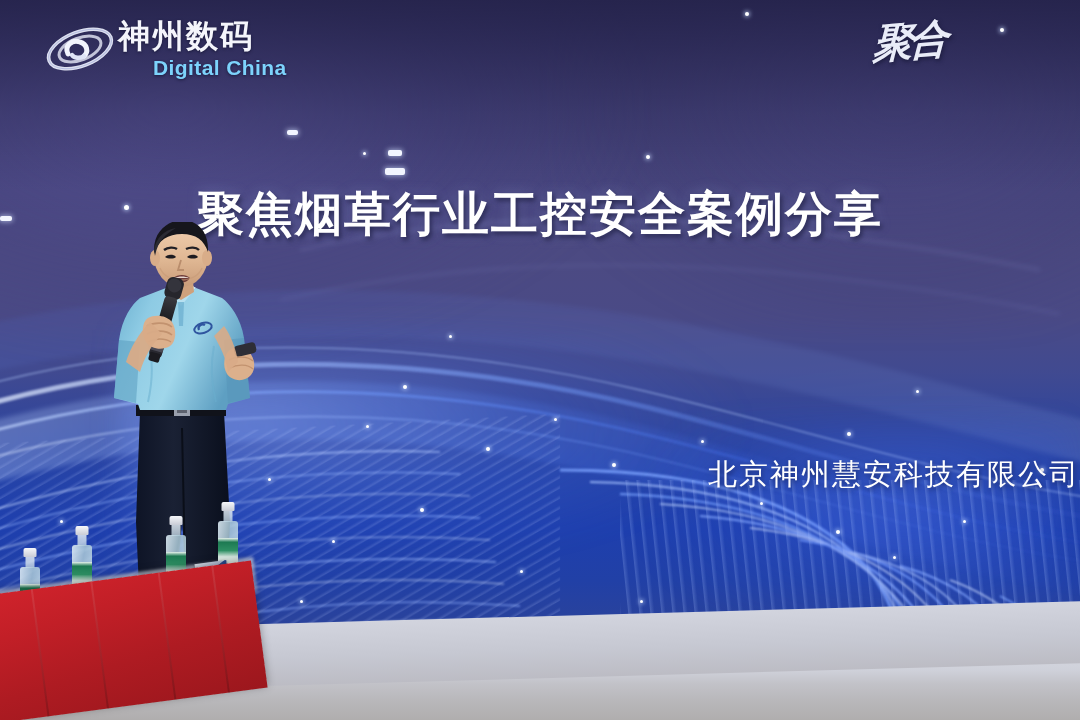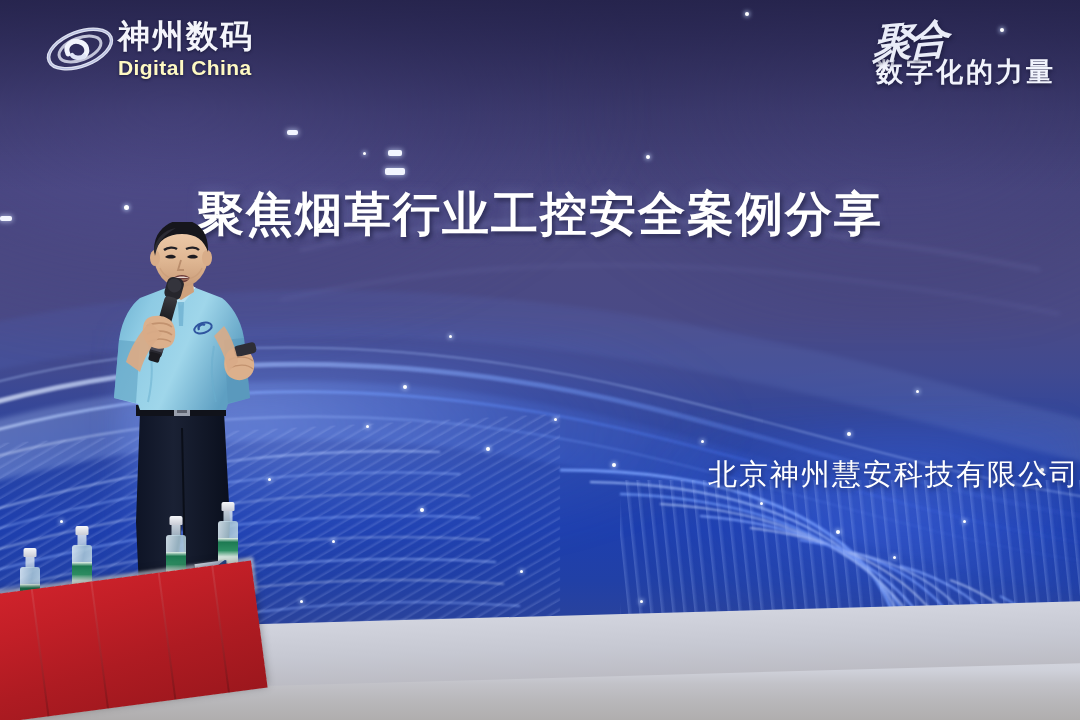--- a/index.html
+++ b/index.html
@@ -139,24 +139,25 @@
   .logo-dc .cn {
     font-size: 32px;
     font-weight: bold;
     color: #f4f5fb;
     letter-spacing: 2px;
     text-shadow: 0 1px 3px rgba(20,20,50,0.8);
   }
   .logo-dc .en {
     font-size: 21px;
     font-weight: bold;
-    color: #fef9c3;
+    color: #7dd3fc;
     letter-spacing: 0.4px;
     margin-top: 5px;
     text-shadow: 0 1px 3px rgba(20,20,50,0.8);
+    margin-left: 35px;
   }
 
   .logo-slogan {
     position: absolute;
     right: 24px; top: 18px;
     text-align: right;
   }
   .logo-slogan .brush {
     font-family: "DejaVu Serif", serif;
     font-size: 40px;
@@ -447,21 +448,20 @@
       </svg>
     </span>
     <span class="words">
       <div class="cn">神州数码</div>
       <div class="en">Digital China</div>
     </span>
   </div>
 
   <div class="logo-slogan">
     <div class="brush">聚合</div>
-    <div class="sub">数字化的力量</div>
   </div>
 
   <div class="main-title">聚焦烟草行业工控安全案例分享</div>
   <div class="sub-company">北京神州慧安科技有限公司</div>
 
   <div class="floor-shadow"></div>
   <div class="floor"></div>
   <div class="floor-skew"></div>
 
   <div class="speaker">

